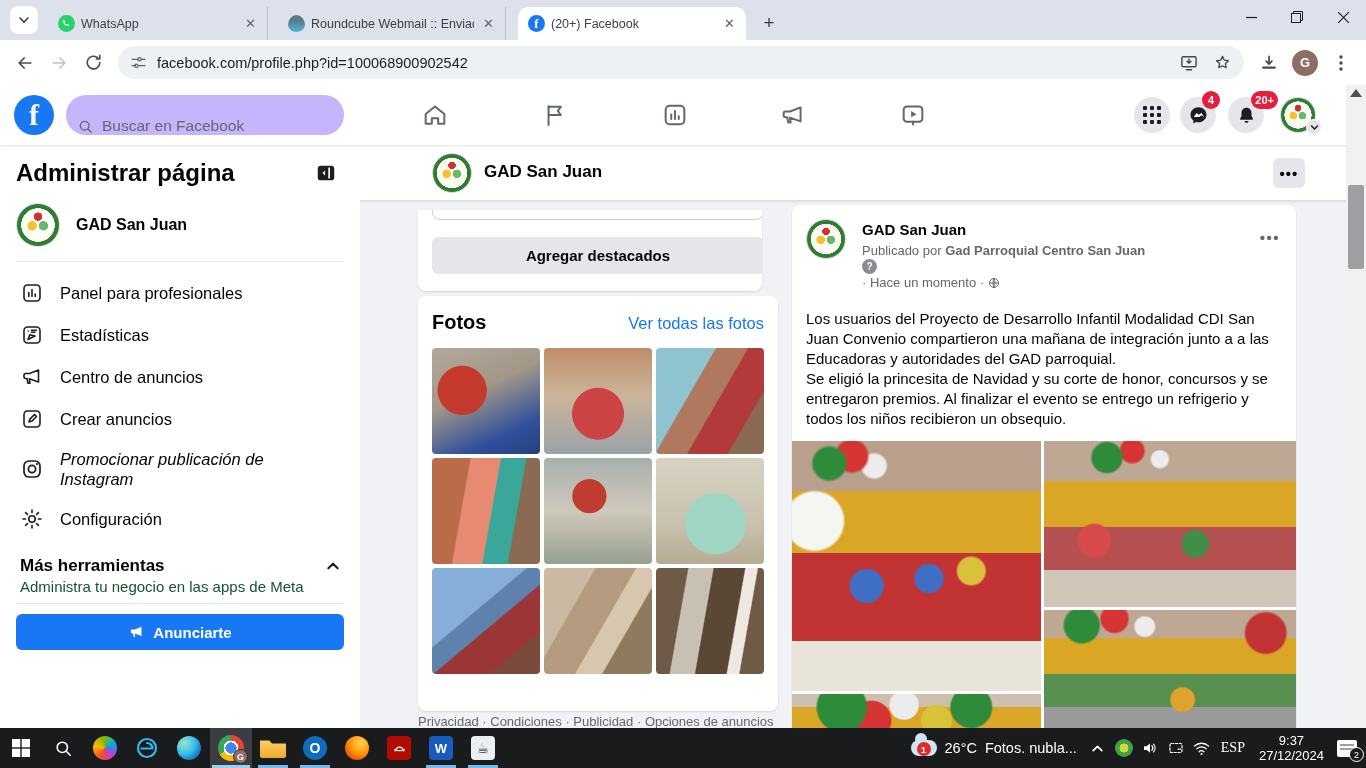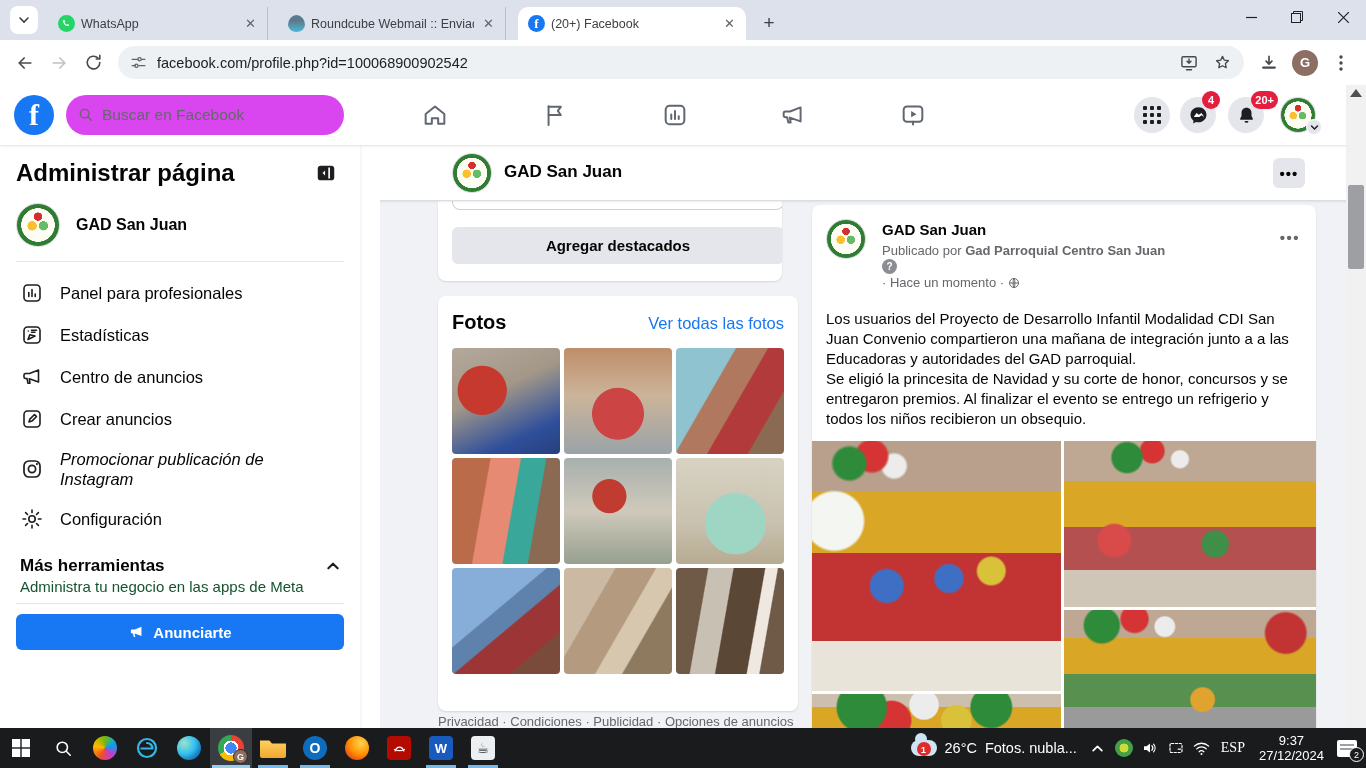--- a/index.html
+++ b/index.html
@@ -33,40 +33,40 @@
   .nav-ic{width:34px;height:34px;border-radius:50%;display:flex;align-items:center;justify-content:center;flex:0 0 auto;}
   .omnibox{flex:1;height:33px;margin:0 8px;background:#eef1f4;border-radius:17px;display:flex;align-items:center;padding:0 12px;}
   .omnibox .url{flex:1;font-size:14.5px;color:#202124;margin-left:10px;white-space:nowrap;overflow:hidden;}
   .avatar-g{width:26px;height:26px;border-radius:50%;background:#8d6e63;color:#fff;font-size:13px;font-weight:bold;
     display:flex;align-items:center;justify-content:center;margin:0 6px;}
 
   
   .fb-header{position:absolute;top:85px;left:0;width:1366px;height:60px;background:#fff;box-shadow:0 1px 2px rgba(0,0,0,.12);z-index:5;}
   .fb-logo{position:absolute;left:14px;top:10px;width:40px;height:40px;border-radius:50%;background:#1877f2;color:#fff;
     font-family:"Liberation Serif",serif;font-weight:bold;font-size:30px;display:flex;align-items:center;justify-content:center;}
-  .fb-search{position:absolute;left:66px;top:10px;width:278px;height:40px;background:#d946ef;border-radius:20px;
-    display:flex;align-items:center;padding:0 12px;}
+  .fb-search{position:absolute;left:66px;top:10px;width:278px;height:40px;background:#c4b5fd;border-radius:20px;
+    display:flex;align-items:flex-end;padding:0 12px;}
   .fb-search input{border:none;background:transparent;outline:none;font-size:15.5px;color:#050505;margin-left:8px;width:220px;}
   .fb-search input::placeholder{color:#65676b;}
   .fb-navic{position:absolute;top:16px;width:28px;height:28px;}
   .fb-right-btn{position:absolute;top:12px;width:36px;height:36px;border-radius:50%;background:#e4e6eb;
     display:flex;align-items:center;justify-content:center;}
   .badge{position:absolute;background:#e41e3f;color:#fff;font-size:11px;font-weight:bold;border-radius:9px;
     min-width:18px;height:18px;padding:0 4px;display:flex;align-items:center;justify-content:center;z-index:6;}
   .gad-avatar{border-radius:50%;background:
      radial-gradient(circle at 50% 30%,#d32f2f 0 11%,transparent 12%),
      radial-gradient(circle at 36% 52%,#fbc02d 0 13%,transparent 14%),
      radial-gradient(circle at 63% 52%,#66bb6a 0 13%,transparent 14%),
      radial-gradient(circle,#fdfdf4 0 56%,#2e7d32 57% 78%,#e8f5e9 79%);
      border:1px solid #d8dadf;}
   .hdr-chev{position:absolute;width:16px;height:16px;border-radius:50%;background:#e4e6eb;border:1px solid #fff;
     display:flex;align-items:center;justify-content:center;}
 
   
-  .app-body{position:absolute;top:145px;left:0;width:1366px;height:583px;display:flex;gap:20px;}
+  .app-body{position:absolute;top:145px;left:0;width:1366px;height:583px;display:flex;}
   .sidebar{width:360px;background:#fff;padding:14px 16px 0;position:relative;box-shadow:1px 0 2px rgba(0,0,0,.06);}
   .sb-title{font-size:24px;font-weight:bold;color:#050505;}
   .sb-collapse{position:absolute;right:16px;top:10px;width:36px;height:36px;border-radius:50%;
     display:flex;align-items:center;justify-content:center;}
   .sb-page{display:flex;align-items:center;margin:16px 0 14px;}
   .sb-page .name{font-size:16px;font-weight:bold;color:#050505;margin-left:16px;}
   .sb-divider{height:1px;background:#e4e6eb;margin:4px 0 10px;}
   .sb-item{display:flex;align-items:center;padding:9px 4px;border-radius:8px;}
   .sb-item .lbl{font-size:16.5px;color:#050505;margin-left:16px;line-height:20px;}
   .sb-more{display:flex;align-items:center;justify-content:space-between;margin:16px 4px 2px;}
@@ -76,21 +76,21 @@
     font-size:15px;font-weight:bold;display:flex;align-items:center;justify-content:center;gap:8px;border:none;}
 
   .main{flex:1;background:#f0f2f5;position:relative;overflow:hidden;}
   .sticky-head{position:absolute;top:0;left:0;right:0;height:56px;background:#fff;border-bottom:1px solid #dadde1;
     box-shadow:0 1px 2px rgba(0,0,0,.08);z-index:4;}
   .sticky-head .pname{position:absolute;left:124px;top:17px;font-size:17px;font-weight:bold;color:#050505;}
   .more-btn{position:absolute;right:61px;top:13px;width:32px;height:30px;border-radius:6px;background:#e4e6eb;
     display:flex;align-items:center;justify-content:center;color:#050505;font-weight:bold;letter-spacing:1px;font-size:15px;}
 
   .card{position:absolute;background:#fff;border-radius:8px;box-shadow:0 1px 2px rgba(0,0,0,.12);}
-  .card-destacados{left:58px;top:55px;width:344px;height:81px;border-radius:0 0 8px 8px;overflow:hidden;}
+  .card-destacados{left:58px;top:65px;width:344px;height:81px;border-radius:0 0 8px 8px;overflow:hidden;}
   .frag{position:absolute;left:14px;top:-4px;width:332px;height:14px;border:1px solid #ced0d4;border-radius:0 0 8px 8px;border-top:none;}
   .btn-destacados{position:absolute;left:14px;top:27px;width:332px;height:37px;background:#e4e6eb;border-radius:6px;border:none;
     font-size:15px;font-weight:bold;color:#050505;display:flex;align-items:center;justify-content:center;}
 
   .card-fotos{left:58px;top:151px;width:360px;height:415px;padding:15px 14px;}
   .fotos-head{display:flex;align-items:baseline;justify-content:space-between;}
   .fotos-title{font-size:20px;font-weight:bold;color:#050505;}
   .fotos-link{font-size:16.5px;color:#1877f2;}
   .fotos-grid{margin-top:14px;display:grid;grid-template-columns:repeat(3,1fr);grid-auto-rows:106px;gap:4px;}
   .fotos-grid .ph{border-radius:4px;}

